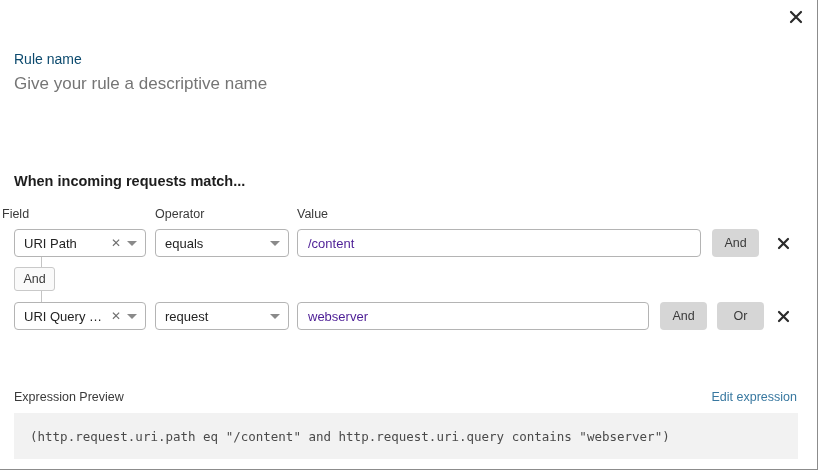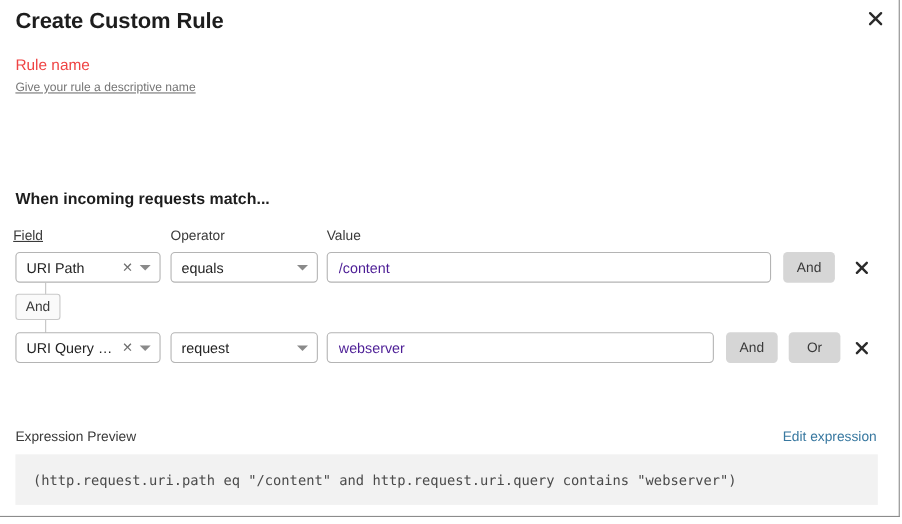--- a/index.html
+++ b/index.html
@@ -28,25 +28,25 @@
     position:absolute;right:11px;top:7px;
     width:20px;height:20px;
     display:flex;align-items:center;justify-content:center;
     cursor:pointer;color:#2b2b2b;
   }
   .close-btn svg{display:block;}
 
   
   .lbl-rule-name{
     position:absolute;left:14px;top:51px;
-    font-size:14px;color:#ef4444;
+    font-size:14px;color:#0c4a6e;
   }
   .lbl-rule-help{
     position:absolute;left:14px;top:74px;
-    font-size:11px;color:#757575;text-decoration:underline;
+    font-size:17px;color:#757575;
   }
   .rule-name-input{
     position:absolute;left:14px;top:100px;
     width:784px;height:28px;
     box-sizing:border-box;
     border:1px solid #b4b4b4;border-radius:3px;
     background:#fff;
     font-family:"Liberation Sans", sans-serif;
     font-size:13px;color:#222;
     padding:0 10px;
@@ -54,21 +54,21 @@
   }
 
   
   .section-heading{
     position:absolute;left:14px;top:173px;
     font-size:14.5px;font-weight:bold;color:#1d1d1d;
   }
 
   
   .col-label{position:absolute;font-size:12.5px;color:#3a3a3a;top:207px;}
-  .col-field{left:12px;text-decoration:underline;}
+  .col-field{left:2px;}
   .col-operator{left:155px;}
   .col-value{left:297px;}
 
   
   .cond-row{position:absolute;left:0;height:28px;}
   .row1{top:229px;}
   .row2{top:302px;}
 
   .sel{
     position:absolute;height:28px;box-sizing:border-box;
@@ -155,21 +155,20 @@
     font-family:"DejaVu Sans Mono", monospace;
     font-size:12.5px;color:#4a4a4a;
     white-space:nowrap;
   }
 </style>
 </head>
 <body>
 
 <div class="dialog">
 
-  <div class="dlg-title">Create Custom Rule</div>
 
   <div class="close-btn">
     <svg width="14" height="14" viewBox="0 0 14 14" aria-hidden="true">
       <path d="M2 2 L12 12 M12 2 L2 12" stroke="#2b2b2b" stroke-width="2.2" stroke-linecap="round"></path>
     </svg>
   </div>
 
   <div class="lbl-rule-name">Rule name</div>
   <div class="lbl-rule-help">Give your rule a descriptive name</div>
 

